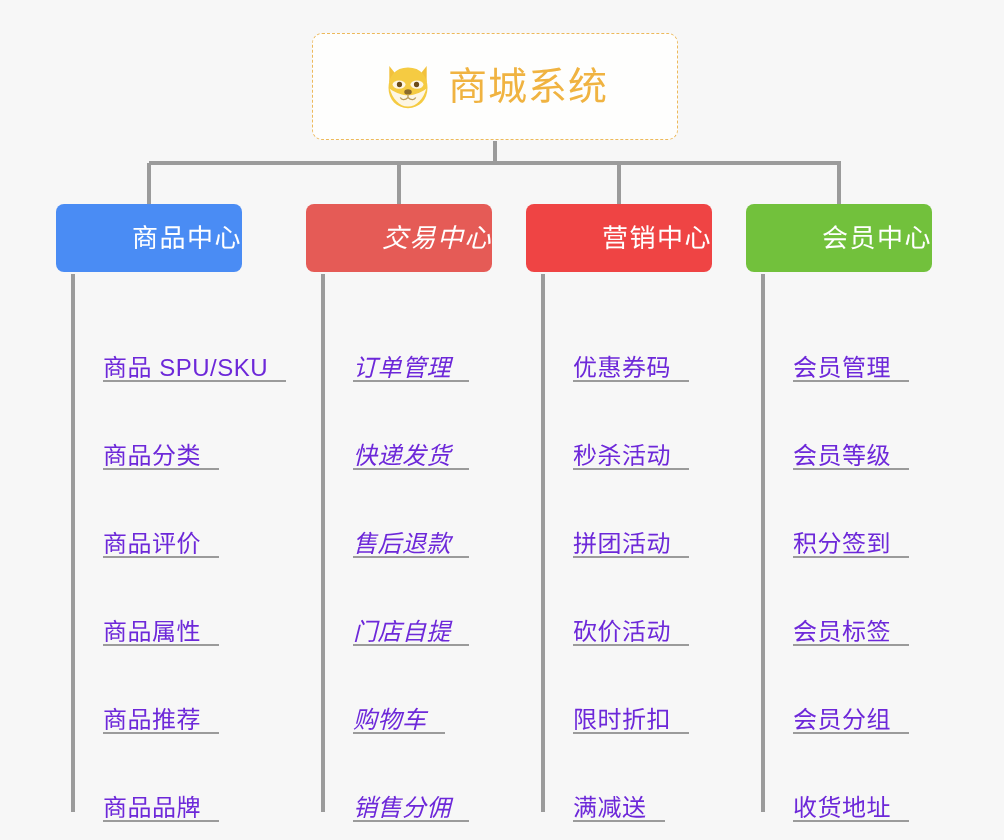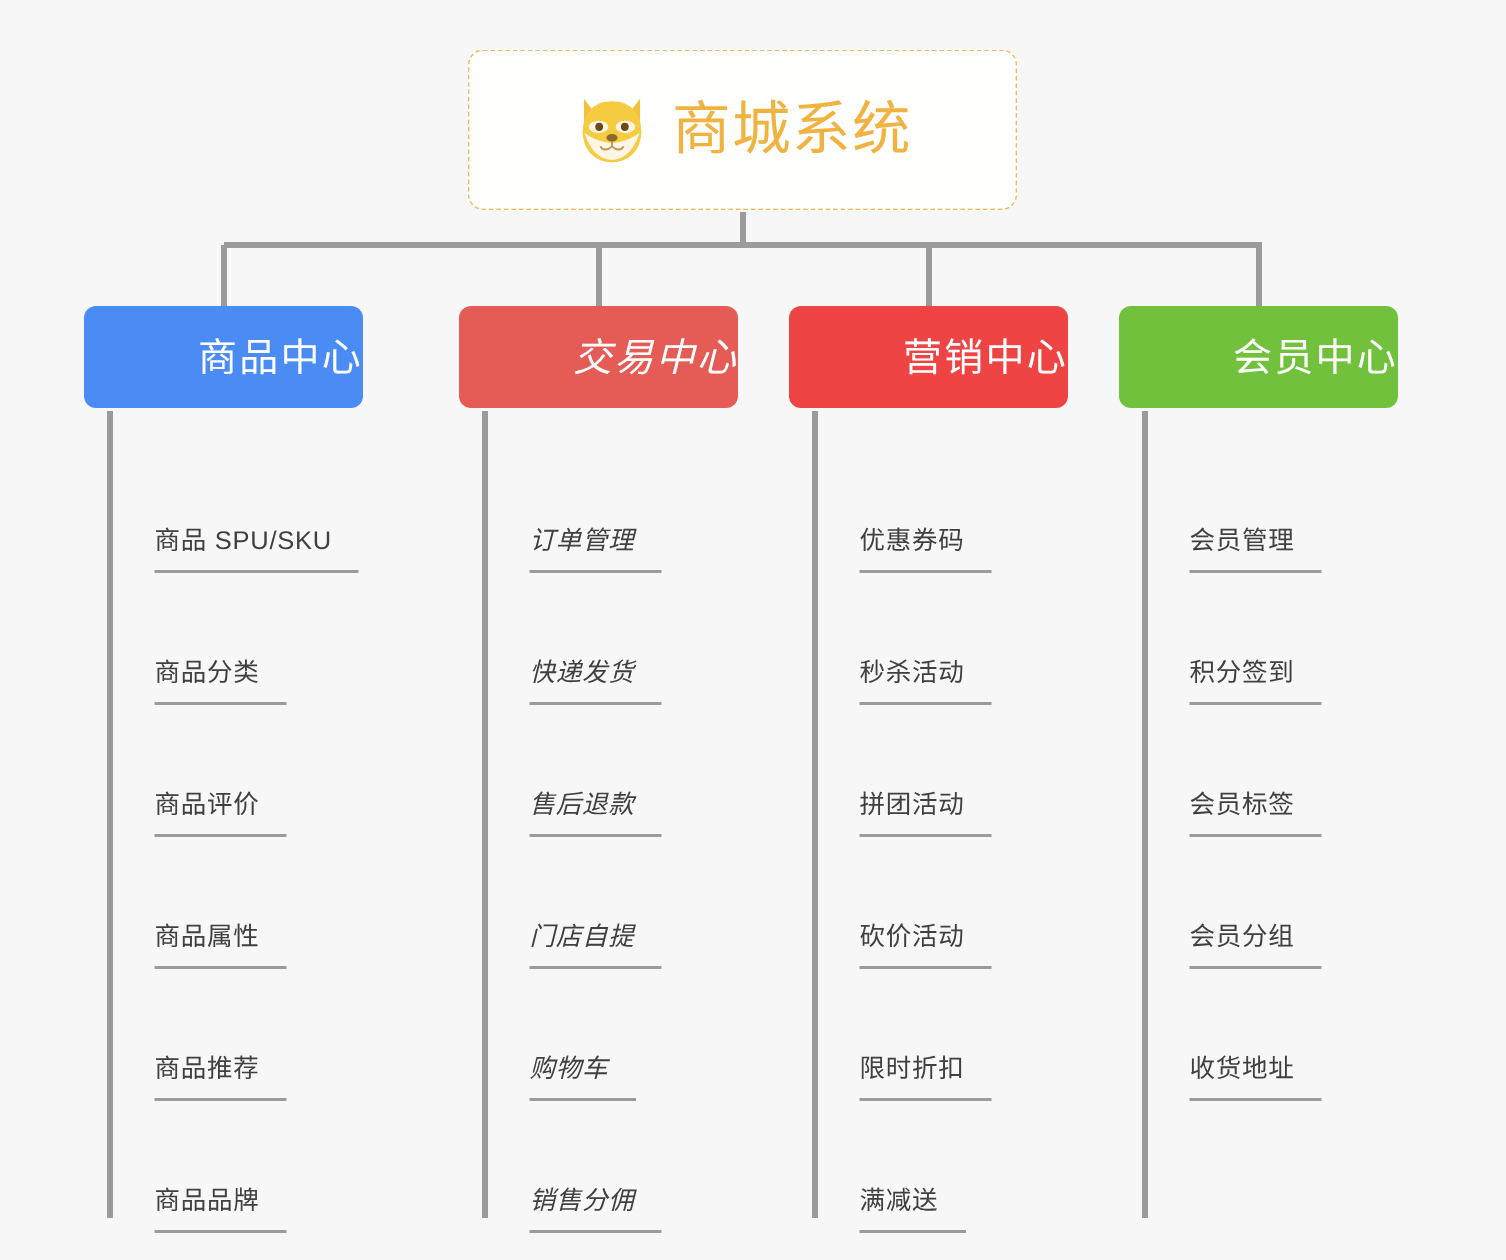--- a/index.html
+++ b/index.html
@@ -104,24 +104,23 @@
   }
   .leaf-item {
     position: relative;
     height: 88px;
     display: flex;
     align-items: flex-end;
     padding-left: 30px;
     box-sizing: border-box;
   }
   .leaf-text {
-    font-size: 17px;
-    color: #404040;
+    font-size: 24px;
+    color: #6d28d9;
     line-height: 1;
-    padding-bottom: 11px;
     white-space: nowrap;
     border-bottom: 2px solid #9b9b9b;
     padding-right: 18px;
     letter-spacing: 0.5px;
   }
 </style>
 </head>
 <body style="background: rgb(247, 247, 247);">
 
 <div id="chart-root">
@@ -243,20 +242,23 @@
 
   <div class="column col-3">
     <div class="category-head" style="background: rgb(114, 193, 60);">
       <span class="category-label">会员中心</span>
     </div>
     <ul class="leaf-list">
       <li class="leaf-item">
           <span class="leaf-text">会员管理</span>
         </li>
       <li class="leaf-item">
+          <span class="leaf-text">会员等级</span>
+        </li>
+      <li class="leaf-item">
           <span class="leaf-text">积分签到</span>
         </li>
       <li class="leaf-item">
           <span class="leaf-text">会员标签</span>
         </li>
       <li class="leaf-item">
           <span class="leaf-text">会员分组</span>
         </li>
       <li class="leaf-item">
           <span class="leaf-text">收货地址</span>

